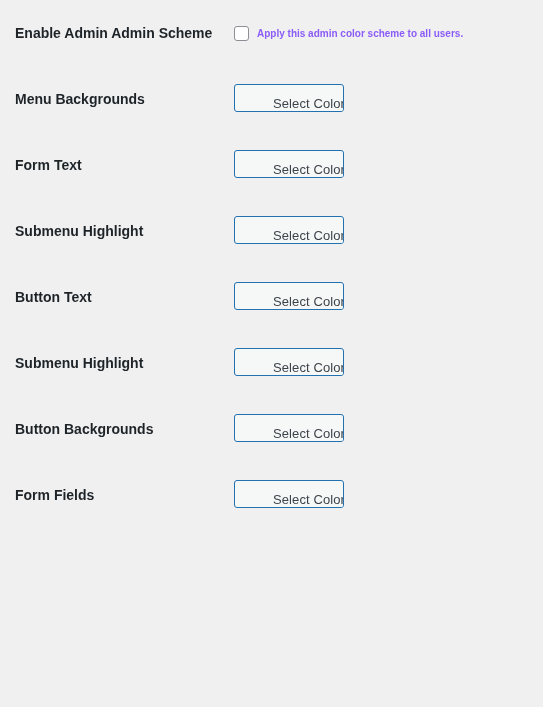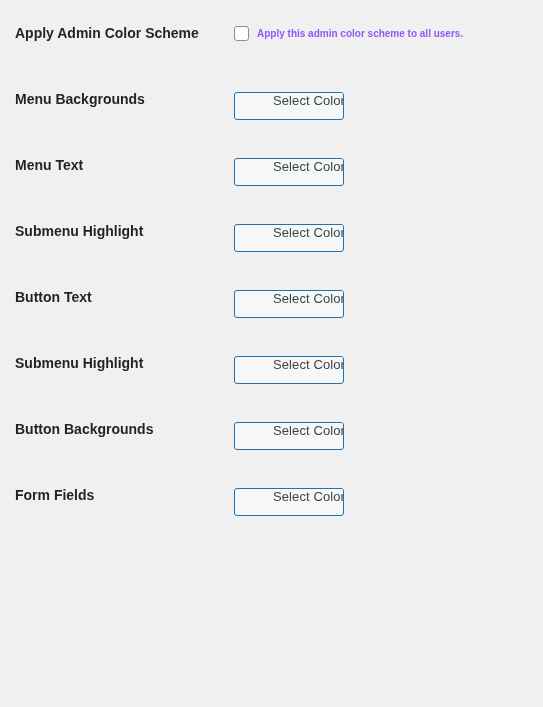--- a/index.html
+++ b/index.html
@@ -57,21 +57,21 @@
   .checkbox-label {
     font-size: 10px;
     color: #8b5cf6;
     font-weight: bold;
     white-space: nowrap;
   }
 
   
   .color-button {
     display: inline-flex;
-    align-items: flex-start;
+    align-items: flex-end;
     height: 28px;
     border: 1px solid #2271b1;
     border-radius: 3px;
     background: #f6f7f7;
     box-sizing: border-box;
     overflow: hidden;
     width: 110px;
   }
   .color-swatch {
     width: 38px;
@@ -91,41 +91,41 @@
     letter-spacing: 0.1px;
   }
 </style>
 </head>
 <body>
 
 <table class="form-table">
   <tbody>
 
     <tr class="form-row">
-      <th class="row-label">Apply Admin Color Scheme</th>
+      <th class="row-label">Enable Admin Admin Scheme</th>
       <td class="row-control">
         <label class="checkbox-wrap">
           <span class="checkbox-box"></span>
           <span class="checkbox-label">Apply this admin color scheme to all users.</span>
         </label>
       </td>
     </tr>
 
     <tr class="form-row">
       <th class="row-label">Menu Backgrounds</th>
       <td class="row-control">
         <div class="color-button">
           <span class="color-swatch" style="background-color: rgb(35, 40, 45);"></span>
           <span class="color-button-text">Select Color</span>
         </div>
       </td>
     </tr>
 
     <tr class="form-row">
-      <th class="row-label">Menu Text</th>
+      <th class="row-label">Form Text</th>
       <td class="row-control">
         <div class="color-button">
           <span class="color-swatch" style="background-color: rgb(255, 255, 255);"></span>
           <span class="color-button-text">Select Color</span>
         </div>
       </td>
     </tr>
 
 
     <tr class="form-row">

